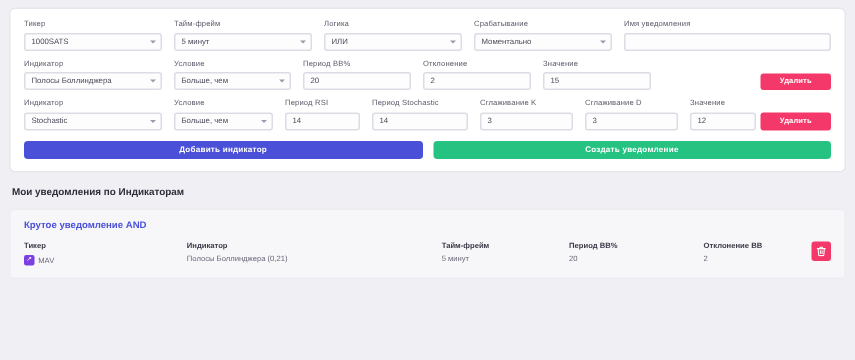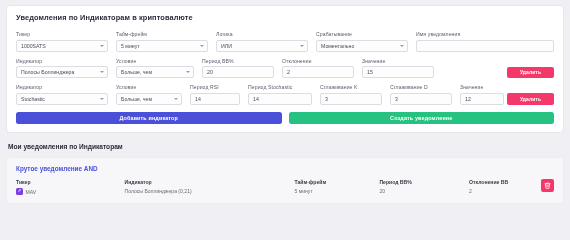--- a/index.html
+++ b/index.html
@@ -93,21 +93,20 @@
     border-radius: 2px; display: flex; align-items: center;
     justify-content: center; cursor: pointer; color: #fff; font-size: 6px;
   }
 </style>
 </head>
 <body>
 
 <div class="page">
 
   <div class="card">
-    <div class="card-title">Уведомления по Индикаторам в криптовалюте</div>
 
     <div class="row">
       <div class="field" style="width:92px">
         <div class="field-label">Тикер</div>
         <div class="ctl sel">
           <span>1000SATS</span>
           <span class="caret"></span>
         </div>
       </div>
       <div class="field" style="width:92px">

